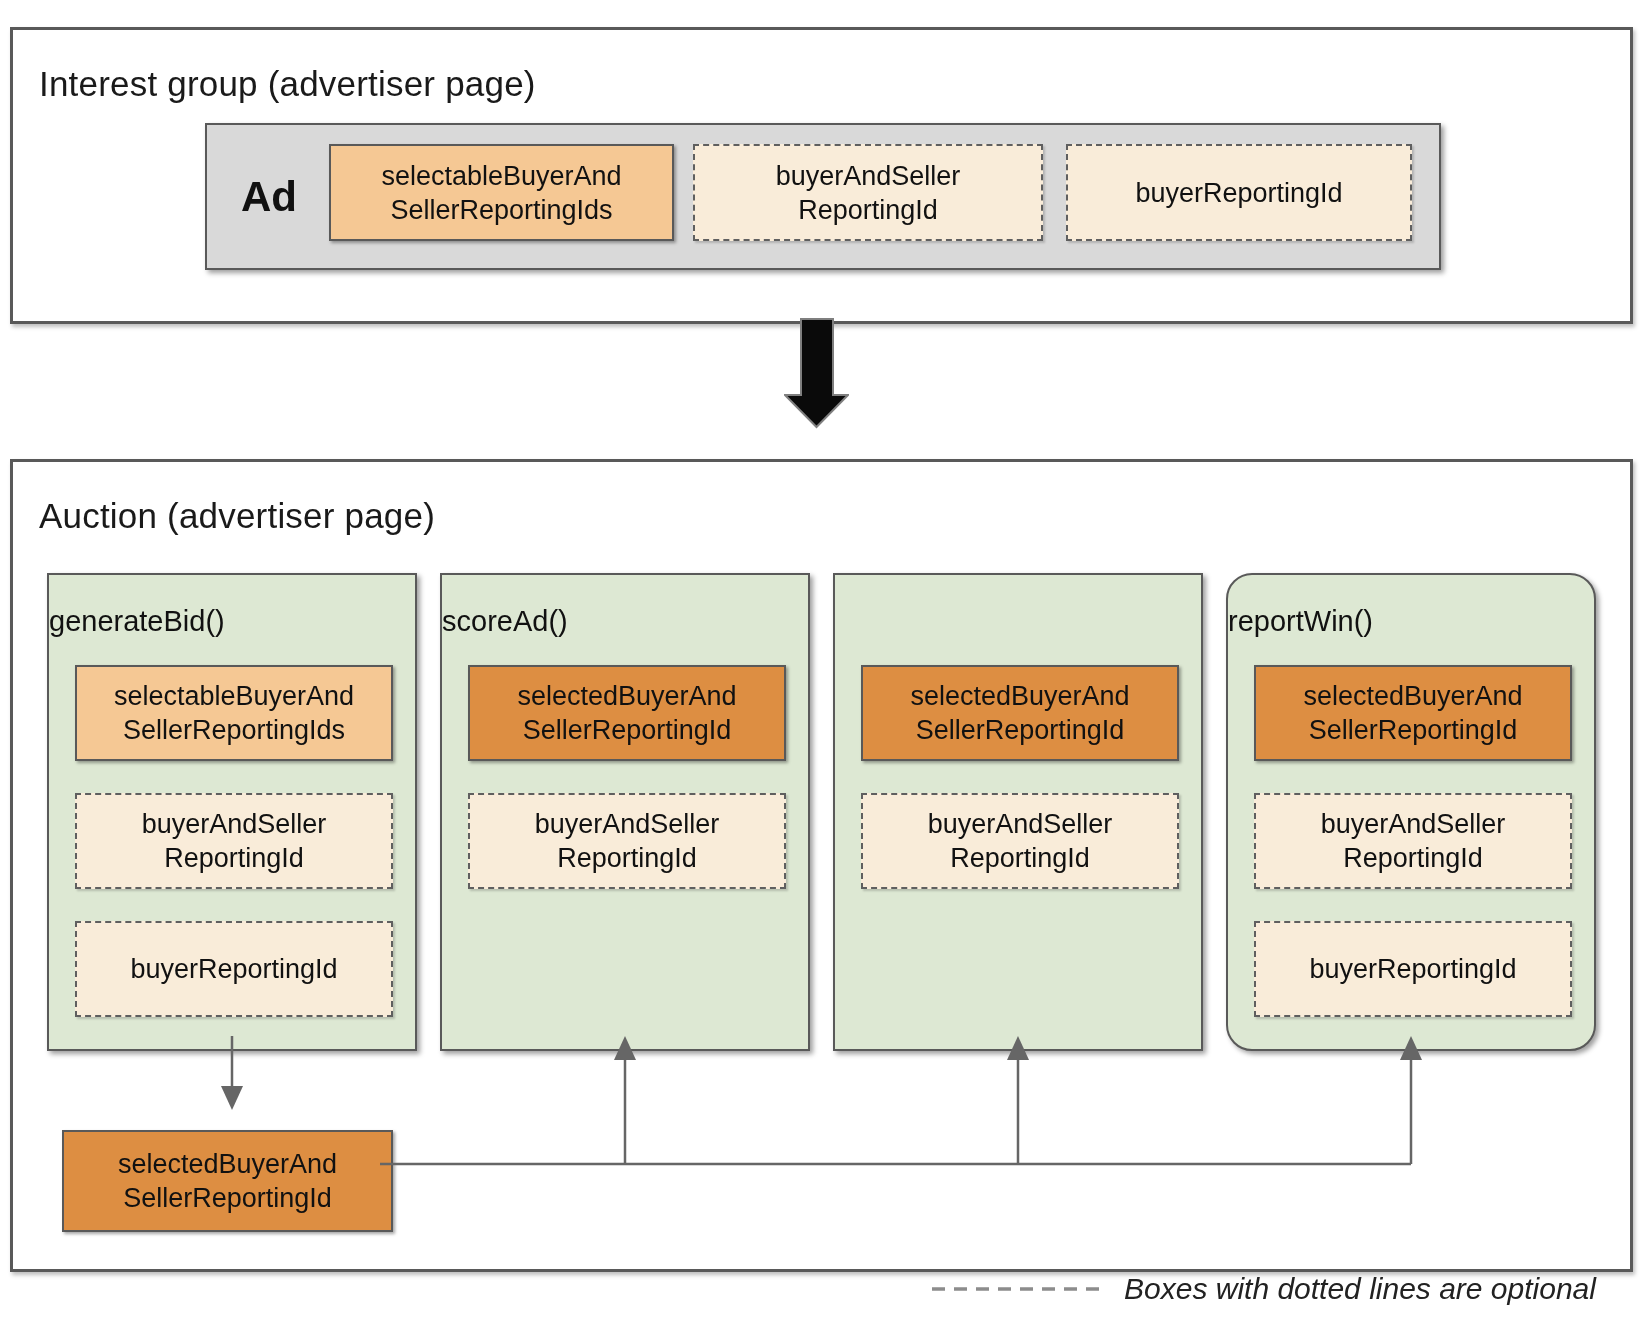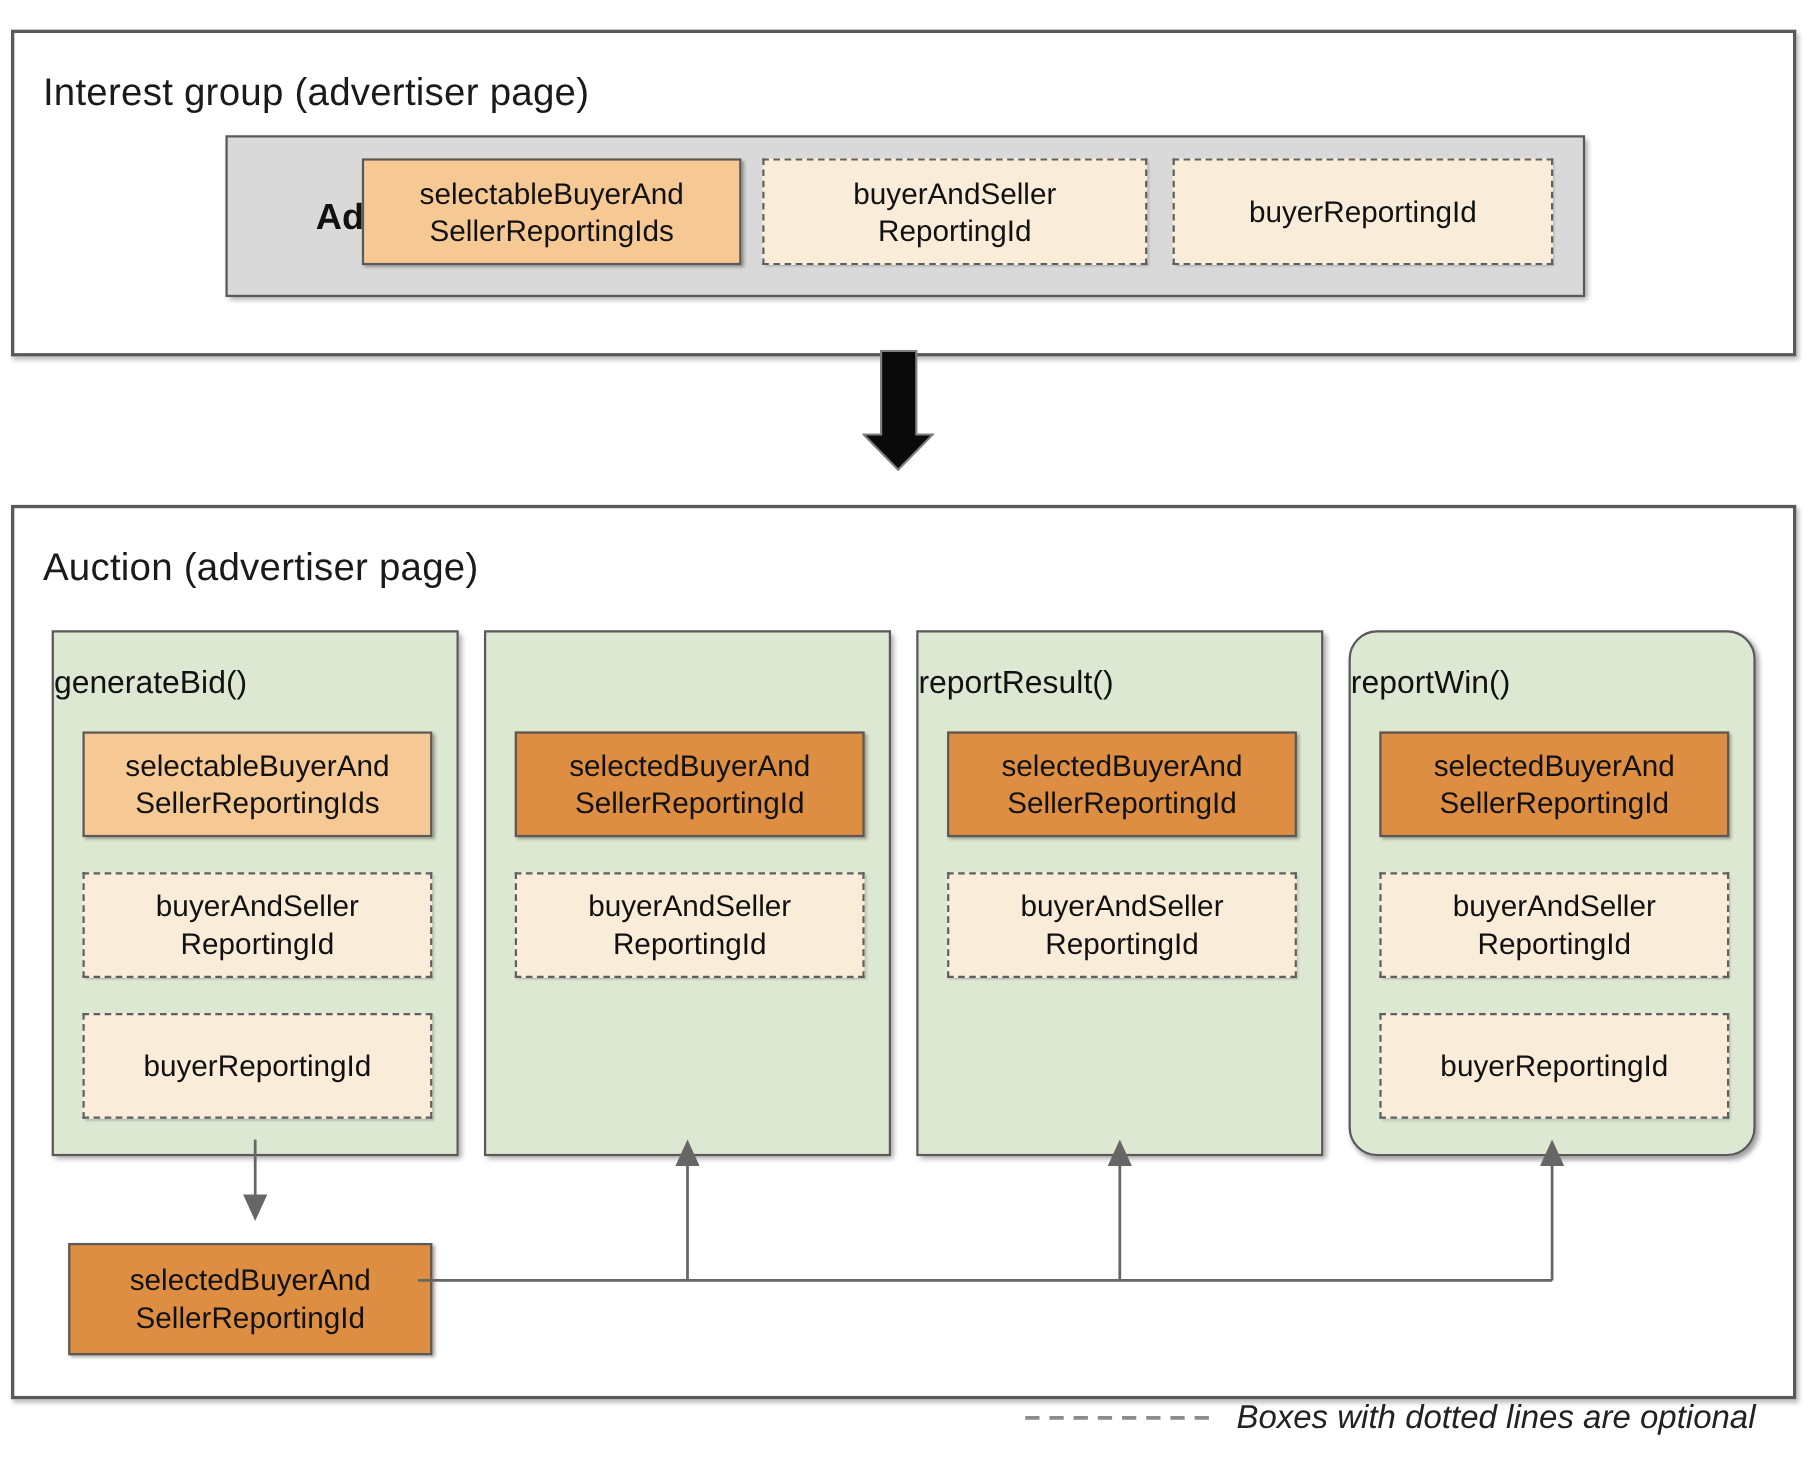--- a/index.html
+++ b/index.html
@@ -34,21 +34,21 @@
     position: absolute; left: 192px; top: 93px;
     width: 1236px; height: 147px;
     background: #d9d9d9;
     border: 2.5px solid #595959;
     box-sizing: border-box;
     box-shadow: 3px 3px 5px rgba(0,0,0,0.38);
   }
   .ad-label {
     position: absolute; left: 0; top: 0; width: 124px; height: 100%;
     display: flex; align-items: center; justify-content: center;
-    font-size: 33px; font-weight: 700; color: #111; padding-left: 40px;
+    font-size: 42px; font-weight: 700; color: #111;
   }
 
   
   .id-box {
     position: absolute; box-sizing: border-box;
     display: flex; align-items: center; justify-content: center;
     text-align: center;
     font-size: 27px; line-height: 34px; color: #111;
   }
   .id-box .id-label { white-space: pre-line; }
@@ -144,32 +144,32 @@
       <div class="id-box dashed fill-cream slot-2">
         <span class="id-label">buyerAndSeller
 ReportingId</span>
       </div>
       <div class="id-box dashed fill-cream slot-3">
         <span class="id-label">buyerReportingId</span>
       </div>
     </div>
 
     <div class="func-col col-1">
+      <div class="col-title">scoreAd()</div>
       <div class="id-box solid fill-orange slot-1">
         <span class="id-label">selectedBuyerAnd
 SellerReportingId</span>
       </div>
       <div class="id-box dashed fill-cream slot-2">
         <span class="id-label">buyerAndSeller
 ReportingId</span>
       </div>
     </div>
 
     <div class="func-col col-2">
-      <div class="col-title">reportResult()</div>
       <div class="id-box solid fill-orange slot-1">
         <span class="id-label">selectedBuyerAnd
 SellerReportingId</span>
       </div>
       <div class="id-box dashed fill-cream slot-2">
         <span class="id-label">buyerAndSeller
 ReportingId</span>
       </div>
     </div>
 

